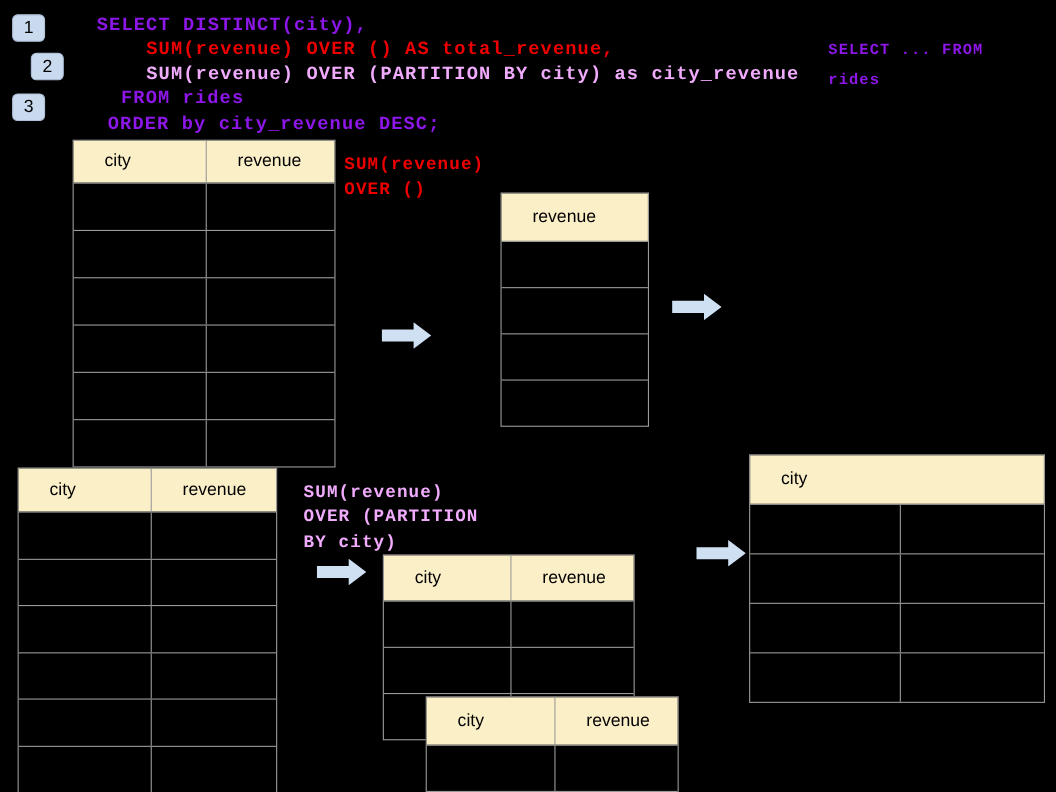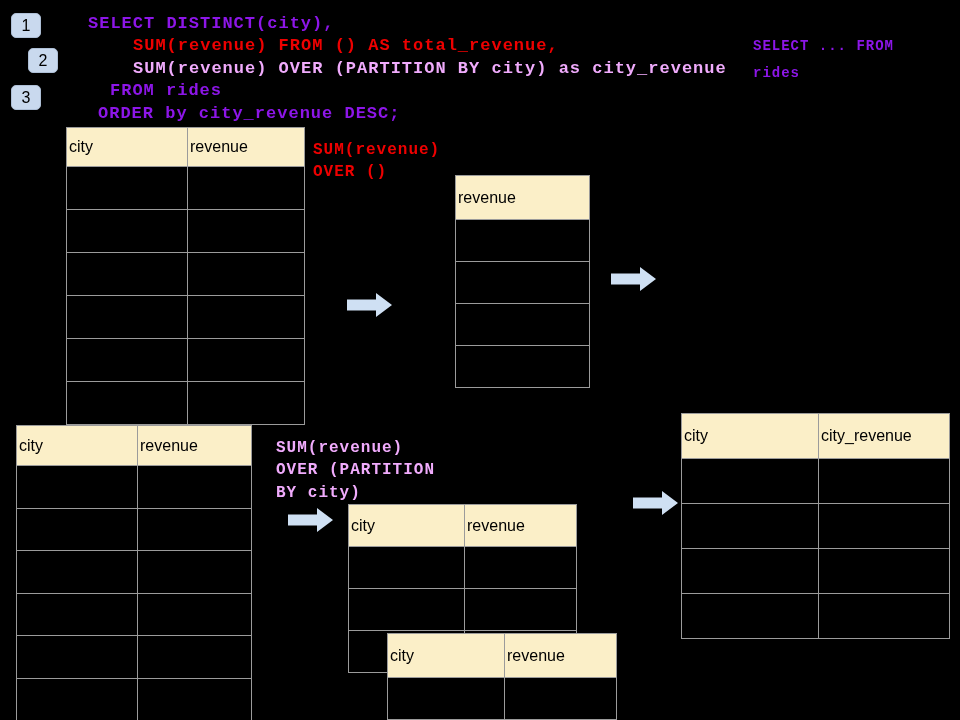--- a/index.html
+++ b/index.html
@@ -24,21 +24,21 @@
     position:absolute;width:28px;height:23px;border-radius:5px;
     background:#c9d9ee;border:1px solid #aebfd6;
     display:flex;align-items:center;justify-content:center;
     color:#000;font-size:16px;
   }
   
   .tbl{position:absolute;border:1px solid #9b9b9b;background:#000;box-sizing:border-box;}
   .thead{display:flex;background:#fbefc8;}
   .th{
     display:flex;align-items:center;box-sizing:border-box;
-    padding-left:2px;color:#000;font-size:16px;
+    padding-left:28px;color:#000;font-size:16px;
   }
   .th + .th, .tcell + .tcell{border-left:1px solid #9b9b9b;}
   .trow{display:flex;border-top:1px solid #9b9b9b;}
   .tcell{box-sizing:border-box;}
   .colA{width:120px;flex:0 0 auto;}
   .colB{flex:1 1 auto;}
   .tbl-D .colA{width:115px;}
   .tbl-E .colA{width:116px;}
   .tbl-F .colA{width:136px;}
   .tbl-A .trow{height:42px;}  .tbl-A .thead{height:38px;}
@@ -52,21 +52,21 @@
   .arrow svg{display:block;width:100%;height:100%;}
 </style>
 </head>
 <body>
 
 <div class="badge" style="left:11px;top:13px">1</div>
 <div class="badge" style="left:28px;top:48px">2</div>
 <div class="badge" style="left:11px;top:85px">3</div>
 
 <div class="code main c-purple" style="left:88px;top:13px">SELECT DISTINCT(city),</div>
-<div class="code main c-red" style="left:133px;top:35px">SUM(revenue) FROM () AS total_revenue,</div>
+<div class="code main c-red" style="left:133px;top:35px">SUM(revenue) OVER () AS total_revenue,</div>
 <div class="code main c-green" style="left:133px;top:58px">SUM(revenue) OVER (PARTITION BY city) as city_revenue</div>
 <div class="code main c-purple" style="left:110px;top:80px">FROM rides</div>
 <div class="code main c-purple" style="left:98px;top:103px">ORDER by city_revenue DESC;</div>
 
 <div class="code small c-purple" style="left:753px;top:37px">SELECT ... FROM</div>
 <div class="code small c-purple" style="left:753px;top:64px">rides</div>
 
 <div class="code note c-red" style="left:313px;top:139px">SUM(revenue)</div>
 <div class="code note c-red" style="left:313px;top:161px">OVER ()</div>
 
@@ -205,21 +205,20 @@
 
 <div class="arrow" style="left:633px;top:491px">
   <svg viewBox="0 0 45 24">
       <polygon points="0,6.5 29,6.5 29,0 45,12 29,24 29,17.5 0,17.5" fill="#cfe0f3"></polygon>
     </svg>
 </div>
 
 <div class="tbl tbl-F" style="left:681px;top:413px;width:269px">
   <div class="thead">
     <div class="th colA">city</div>
-    <div class="th colB">city_revenue</div>
   </div>
   <div class="trow">
       <div class="tcell colA"></div>
       <div class="tcell colB"></div>
     </div>
   <div class="trow">
       <div class="tcell colA"></div>
       <div class="tcell colB"></div>
     </div>
   <div class="trow">

